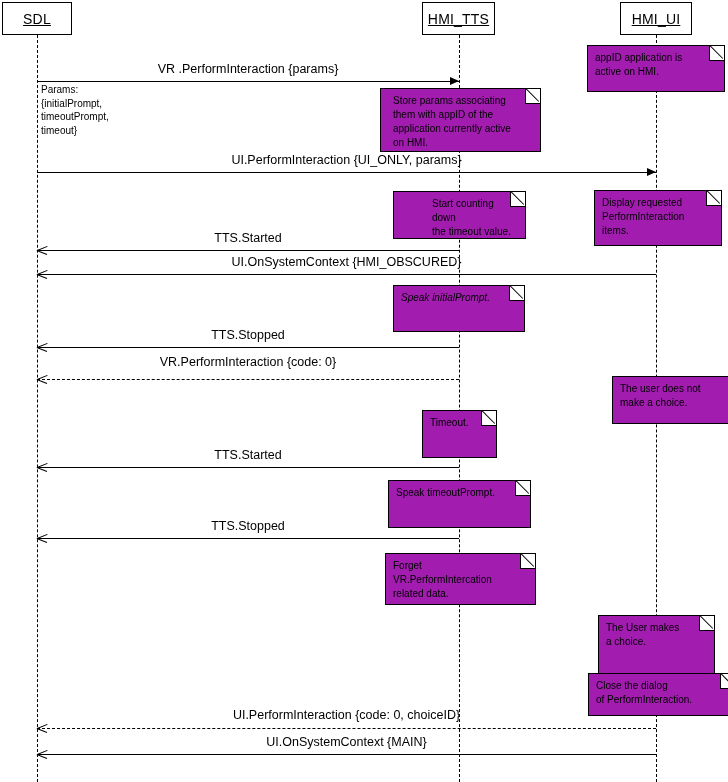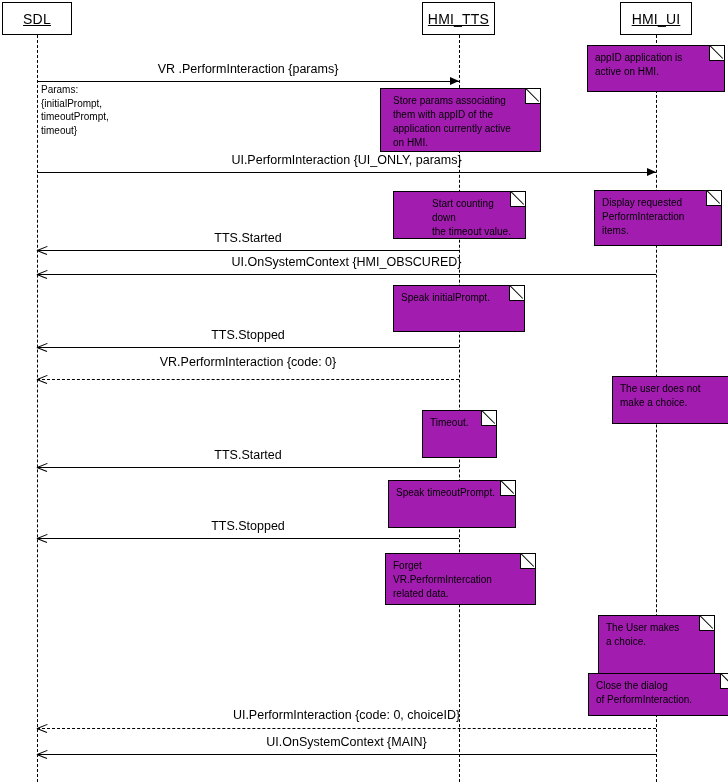--- a/index.html
+++ b/index.html
@@ -194,25 +194,25 @@
 active on HMI.</span><div class="fold"></div></div>
       <div class="note" style="left: 380px; top: 88px; width: 161px; height: 64px; padding-left: 12px;"><span style="white-space: pre-line;">Store params associating
 them with appID of the
 application currently active
 on HMI.</span><div class="fold"></div></div>
       <div class="note" style="left: 393px; top: 191px; width: 133px; height: 48px; padding-left: 38px;"><span style="white-space: pre-line;">Start counting down
 the timeout value.</span><div class="fold"></div></div>
       <div class="note" style="left: 594px; top: 190px; width: 128px; height: 56px;"><span style="white-space: pre-line;">Display requested
 PerformInteraction
 items.</span><div class="fold"></div></div>
-      <div class="note" style="left: 393px; top: 285px; width: 132px; height: 47px;"><span style="white-space: pre-line;">Speak initialPrompt.</span><div class="fold"></div></div>
+      <div class="note" style="left: 393px; top: 285px; width: 132px; height: 47px; font-style: italic;"><span style="white-space: pre-line;">Speak initialPrompt.</span><div class="fold"></div></div>
       <div class="note" style="left: 587px; top: 376px; width: 138px; height: 48px; margin-left: 25px;"><span style="white-space: pre-line;">The user does not
 make a choice.</span><div class="fold"></div></div>
       <div class="note" style="left: 422px; top: 410px; width: 75px; height: 48px;"><span style="white-space: pre-line;">Timeout.</span><div class="fold"></div></div>
-      <div class="note" style="left: 388px; top: 480px; width: 128px; height: 48px;"><span style="white-space: pre-line;">Speak timeoutPrompt.</span><div class="fold"></div></div>
+      <div class="note" style="left: 388px; top: 480px; width: 143px; height: 48px;"><span style="white-space: pre-line;">Speak timeoutPrompt.</span><div class="fold"></div></div>
       <div class="note" style="left: 385px; top: 553px; width: 151px; height: 52px;"><span style="white-space: pre-line;">Forget
    VR.PerformIntercation
 related data.</span><div class="fold"></div></div>
       <div class="note" style="left: 598px; top: 615px; width: 117px; height: 64px;"><span style="white-space: pre-line;">The User makes
 a choice.</span><div class="fold"></div></div>
       <div class="note" style="left: 588px; top: 673px; width: 148px; height: 43px;"><span style="white-space: pre-line;">Close the dialog
 of PerformInteraction.</span><div class="fold"></div></div>
       <div class="plain-note" style="left: 41px; top: 83px;">Params:
 {initialPrompt,
 timeoutPrompt,

